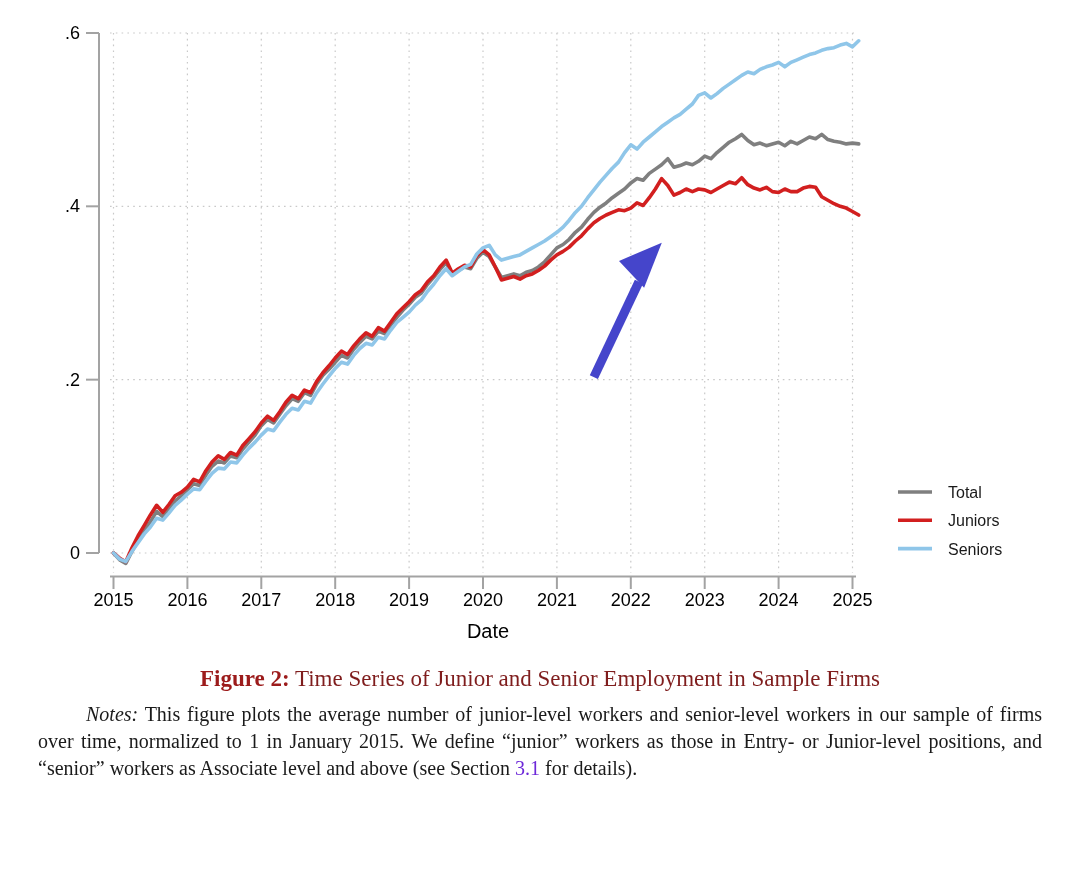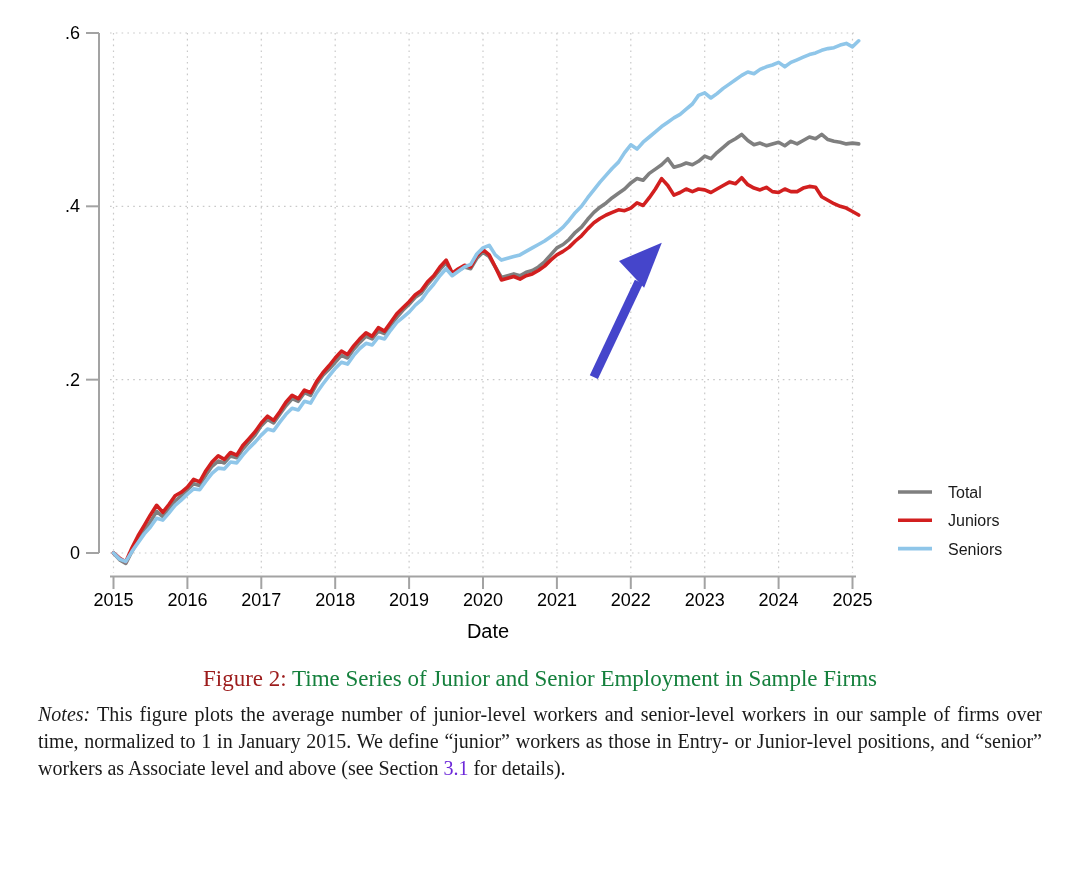--- a/index.html
+++ b/index.html
@@ -1,22 +1,22 @@
 <!DOCTYPE html>
 <html><head>
 <meta charset="utf-8">
 <style>
   html,body{margin:0;padding:0;background:#ffffff;}
   body{width:1080px;height:878px;overflow:hidden;font-family:"Liberation Serif","DejaVu Serif",serif;color:#111;}
   .chart-wrap{position:relative;width:1080px;height:660px;background:#fff;}
   .caption{width:1080px;text-align:center;font-size:23px;margin-top:6px;}
-  .caption .fig-label{font-weight:normal;color:#9c1b1b;}
-  .caption .fig-title{color:#15803d;text-align:right;}
+  .caption .fig-label{font-weight:bold;color:#9c1b1b;}
+  .caption .fig-title{color:#7f1d1d;text-align:right;}
   .notes{margin:9px 38px 0 38px;font-size:20px;line-height:1.36;text-align:justify;color:#1a1a1a;}
-  .notes .notes-prefix{font-style:italic;}
+  .notes .notes-prefix{font-style:italic;margin-left:48px;}
   .notes .section-link{color:#6d28d9;}
 </style>
 </head>
 <body>
 
 <div class="chart-wrap">
   <svg id="chart-svg" width="1080" height="660" viewBox="0 0 1080 660">
       <line x1="113.5" y1="33" x2="113.5" y2="573" stroke="#c9c9c9" stroke-width="1.2" stroke-dasharray="1.6 4.2"></line>
       <line x1="187.4" y1="33" x2="187.4" y2="573" stroke="#c9c9c9" stroke-width="1.2" stroke-dasharray="1.6 4.2"></line>
       <line x1="261.3" y1="33" x2="261.3" y2="573" stroke="#c9c9c9" stroke-width="1.2" stroke-dasharray="1.6 4.2"></line>

